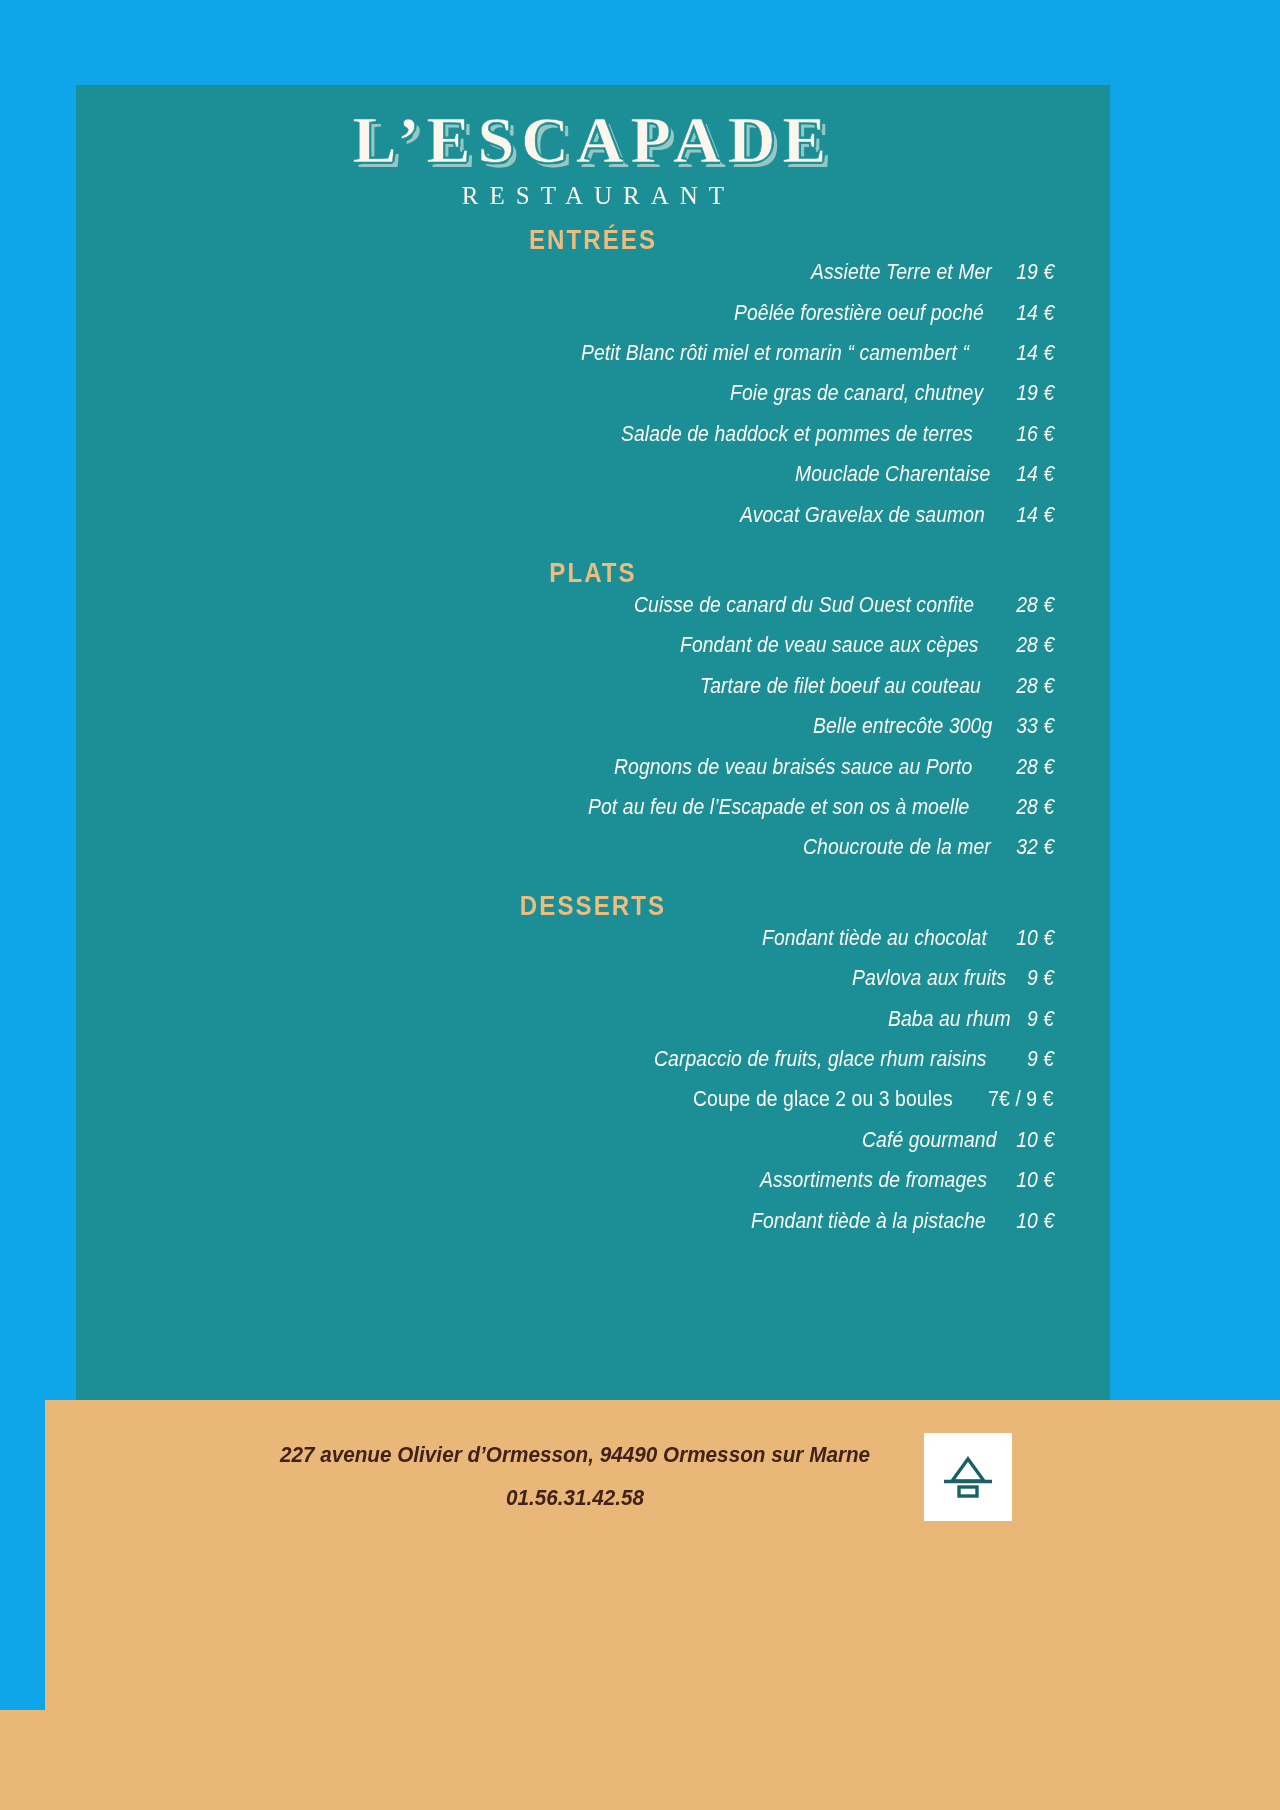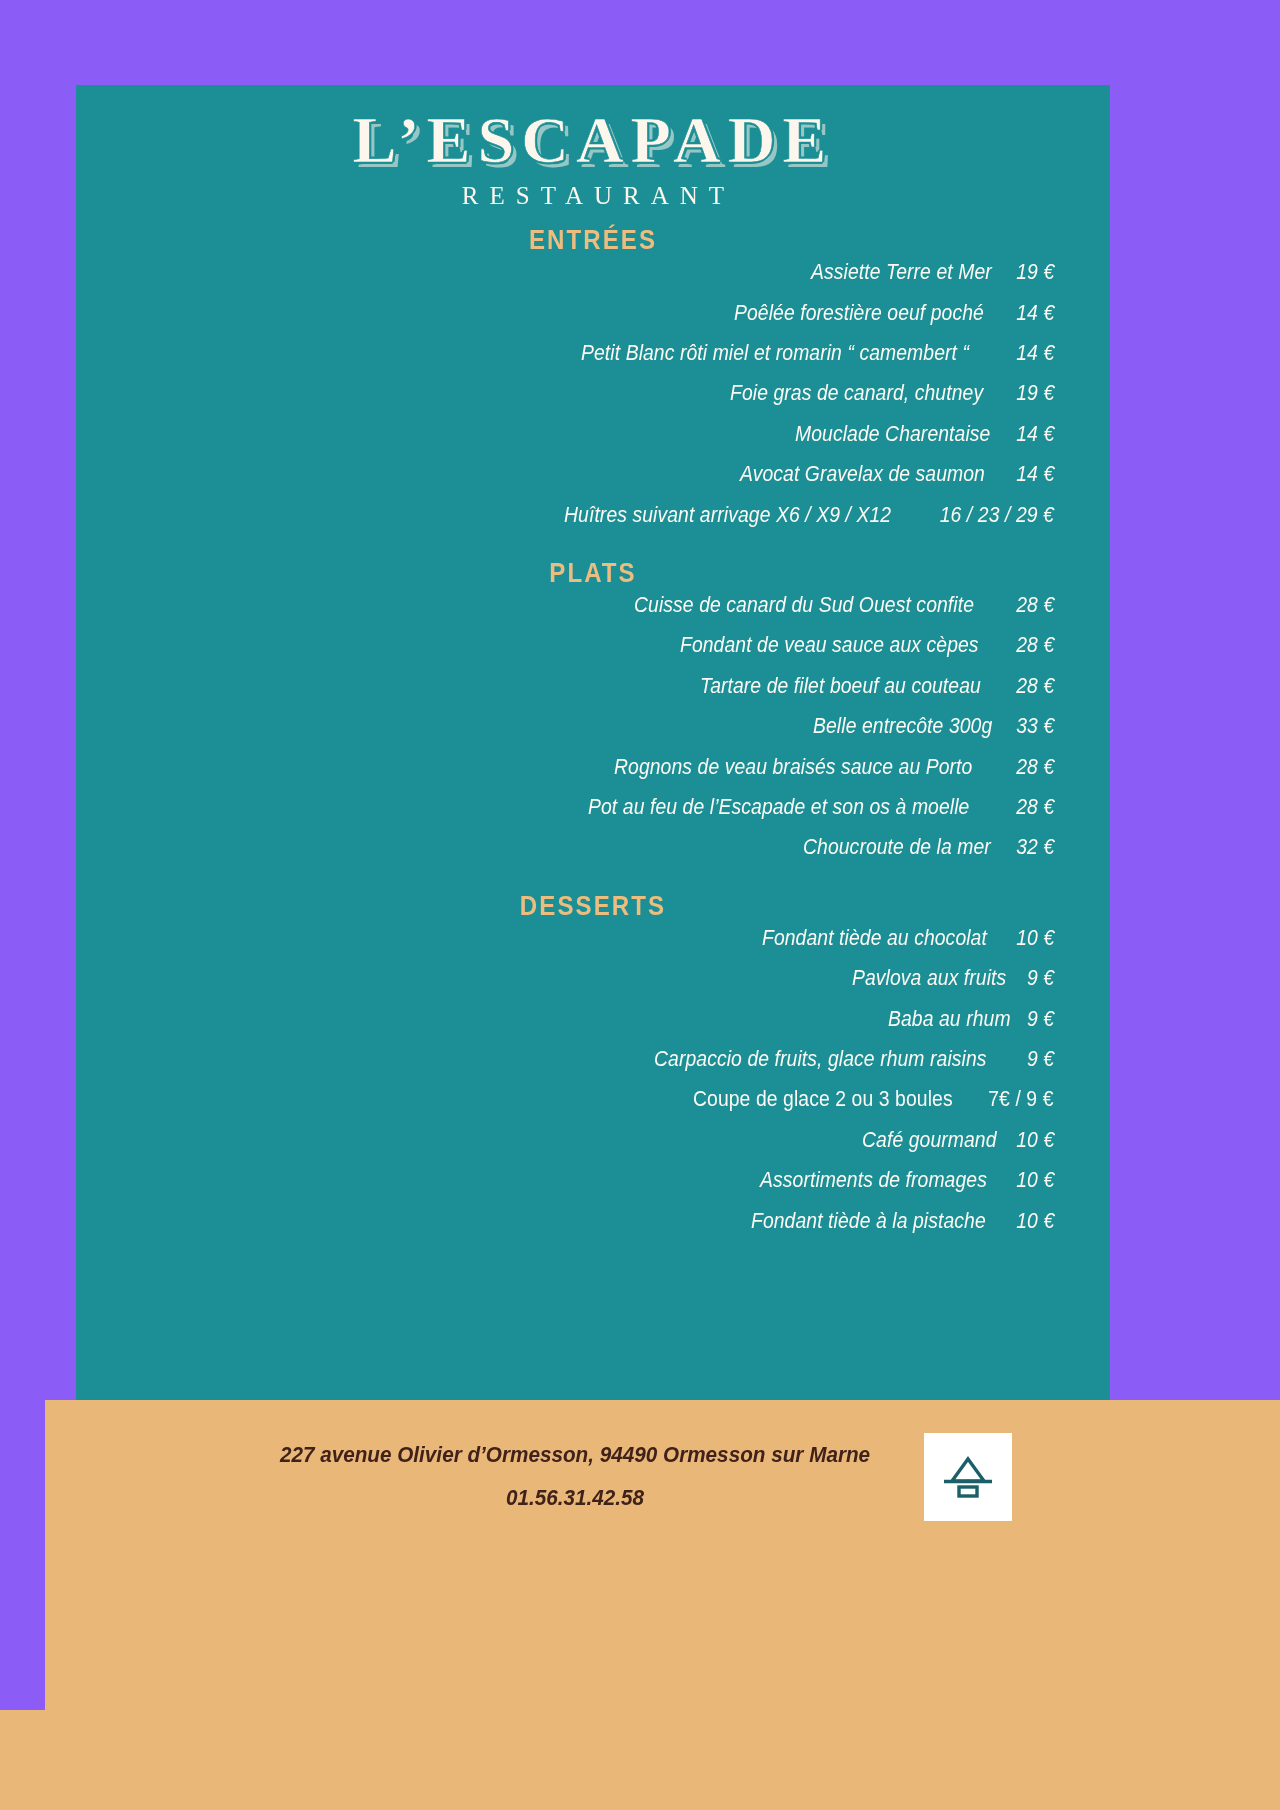--- a/index.html
+++ b/index.html
@@ -8,21 +8,21 @@
     width: 1280px;
     height: 1810px;
     background: #e9b878;
     font-family: "Liberation Sans", sans-serif;
   }
 
   .page {
     position: relative;
     width: 1280px;
     height: 1710px;
-    background: #8b5cf6;
+    background: #0ea5e9;
     overflow: hidden;
   }
 
   
   .menu-panel {
     position: absolute;
     left: 76px;
     top: 85px;
     width: 1034px;
     height: 1315px;
@@ -171,30 +171,30 @@
           </div>
           <div class="row">
             <span class="name">Petit Blanc  rôti miel et romarin “ camembert  “</span>
             <span class="price">14 €</span>
           </div>
           <div class="row">
             <span class="name">Foie gras de canard, chutney</span>
             <span class="price">19 €</span>
           </div>
           <div class="row">
+            <span class="name">Salade de haddock et pommes de terres</span>
+            <span class="price">16 €</span>
+          </div>
+          <div class="row">
             <span class="name">Mouclade Charentaise</span>
             <span class="price">14 €</span>
           </div>
           <div class="row">
             <span class="name">Avocat Gravelax de saumon</span>
             <span class="price">14 €</span>
-          </div>
-          <div class="row">
-            <span class="name">Huîtres suivant arrivage  X6 / X9 / X12</span>
-            <span class="price">16 / 23 / 29 €</span>
           </div>
         </div>
         <div class="section-head">PLATS</div>
         <div class="items">
           <div class="row">
             <span class="name">Cuisse de canard du Sud Ouest confite</span>
             <span class="price">28 €</span>
           </div>
           <div class="row">
             <span class="name">Fondant de veau sauce aux cèpes</span>

